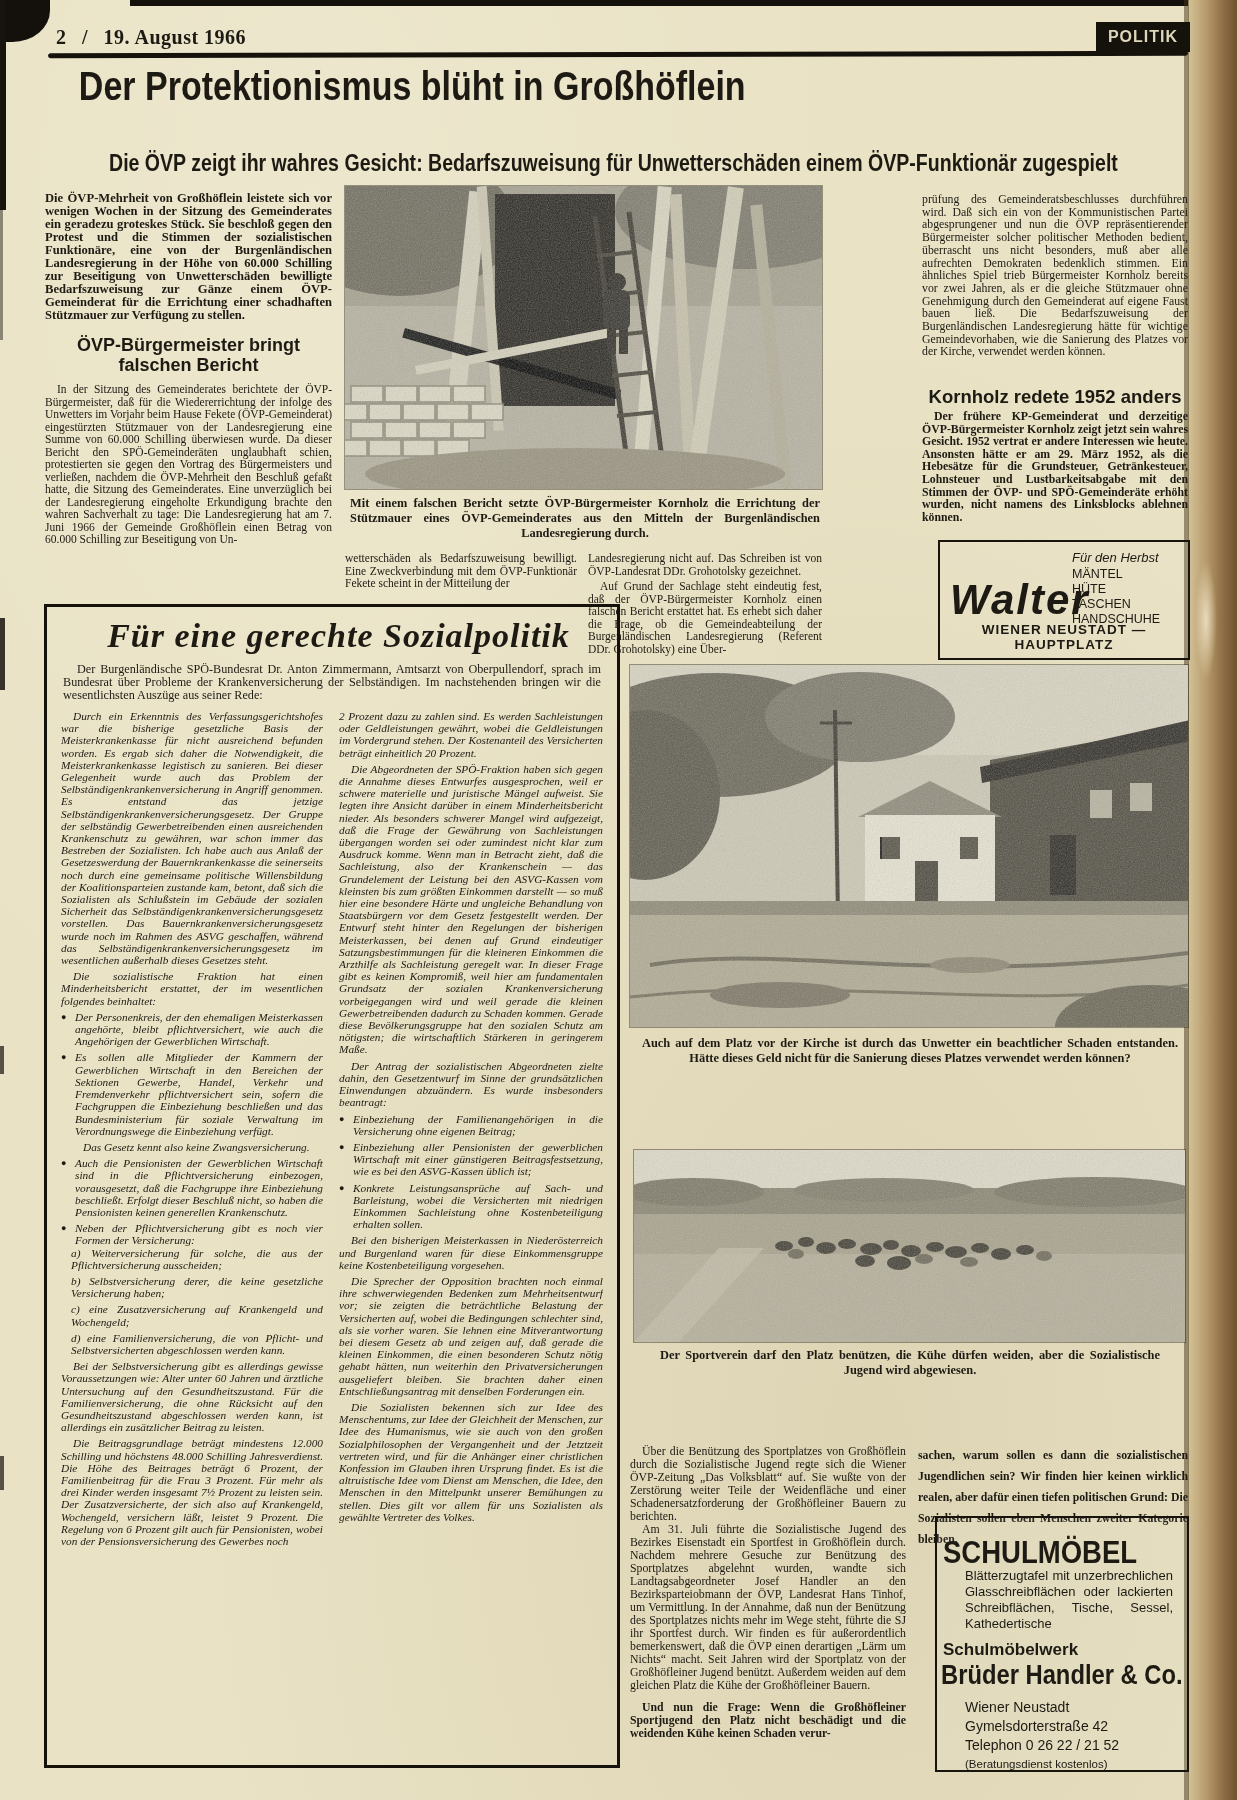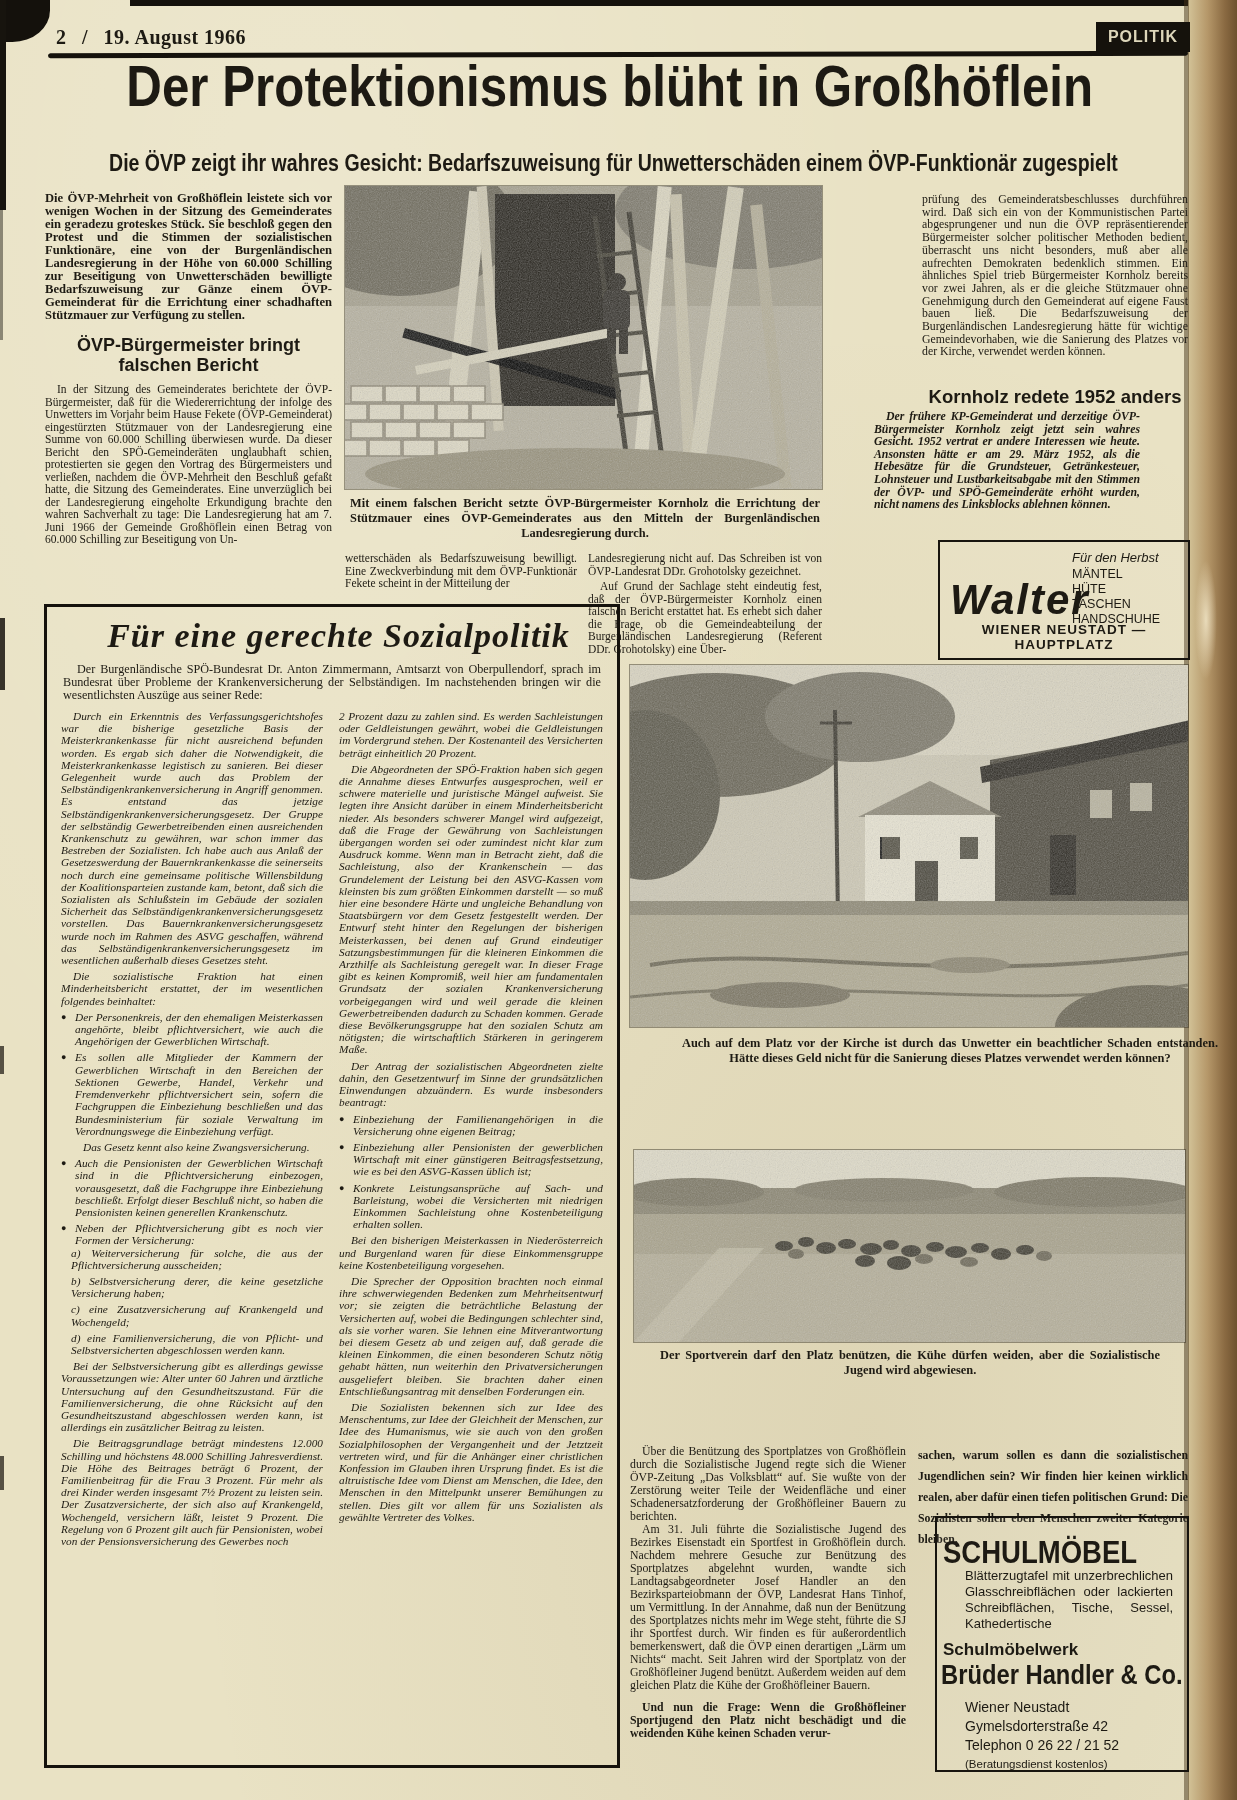--- a/index.html
+++ b/index.html
@@ -47,21 +47,21 @@
   <div class="abs sans b" style="left:56px;top:26px;font-family:'Liberation Serif',serif;font-size:20px;letter-spacing:.5px;">
     <span>2</span>
     <span style="margin:0 10px;">/</span>
     <span>19. August 1966</span>
   </div>
   <div class="abs sans b" style="left:1096px;top:22px;width:94px;height:30px;background:#15120c;color:#ddd6ba;display:flex;align-items:center;justify-content:center;font-size:16px;letter-spacing:1px;">
     <span>POLITIK</span>
   </div>
   <div class="abs" style="left:48px;top:52px;width:1140px;height:5px;background:#15120c;border-radius:3px;transform:rotate(-.12deg);"></div>
 
-  <div class="abs sans b" style="left:20px;top:54px;width:1180px;text-align:center;font-size:58px;line-height:1.1;">
+  <div class="abs sans b" style="left:20px;top:64px;width:1180px;text-align:left;font-size:40px;line-height:1.1;">
     <span class="cx">Der Protektionismus blüht in Großhöflein</span>
   </div>
   <div class="abs sans b" style="left:20px;top:150px;width:1180px;text-align:center;font-size:23px;">
     <span class="cx">Die ÖVP zeigt ihr wahres Gesicht: Bedarfszuweisung für Unwetterschäden einem ÖVP-Funktionär zugespielt</span>
   </div>
 
   <div class="abs" style="left:45px;top:192px;width:287px;">
     <p class="b" style="font-size:12.6px;line-height:13px;text-align:justify;">Die ÖVP-Mehrheit von Großhöflein leistete sich vor wenigen Wochen in der Sitzung des Gemeinderates ein geradezu groteskes Stück. Sie beschloß gegen den Protest und die Stimmen der sozialistischen Funktionäre, eine von der Burgenländischen Landesregierung in der Höhe von 60.000 Schilling zur Beseitigung von Unwetterschäden bewilligte Bedarfszuweisung zur Gänze einem ÖVP-Gemeinderat für die Errichtung einer schadhaften Stützmauer zur Verfügung zu stellen.</p>
     <h3 class="smallhead" style="margin:13px 10px 8px;font-size:18px;line-height:20px;">ÖVP-Bürgermeister bringt falschen Bericht</h3>
     <p class="body" style="text-indent:12px;">In der Sitzung des Gemeinderates berichtete der ÖVP-Bürgermeister, daß für die Wiedererrichtung der infolge des Unwetters im Vorjahr beim Hause Fekete (ÖVP-Gemeinderat) eingestürzten Stützmauer von der Landesregierung eine Summe von 60.000 Schilling überwiesen wurde. Da dieser Bericht den SPÖ-Gemeinderäten unglaubhaft schien, protestierten sie gegen den Vortrag des Bürgermeisters und verließen, nachdem die ÖVP-Mehrheit den Beschluß gefaßt hatte, die Sitzung des Gemeinderates. Eine unverzüglich bei der Landesregierung eingeholte Erkundigung brachte den wahren Sachverhalt zu tage: Die Landesregierung hat am 7. Juni 1966 der Gemeinde Großhöflein einen Betrag von 60.000 Schilling zur Beseitigung von Un-</p>
@@ -129,21 +129,21 @@
   </div>
   <div class="abs body" style="left:588px;top:552px;width:234px;">
     <p>Landesregierung nicht auf. Das Schreiben ist von ÖVP-Landesrat DDr. Grohotolsky gezeichnet.</p>
     <p class="ind">Auf Grund der Sachlage steht eindeutig fest, daß der ÖVP-Bürgermeister Kornholz einen falschen Bericht erstattet hat. Es erhebt sich daher die Frage, ob die Gemeindeabteilung der Burgenländischen Landesregierung (Referent DDr. Grohotolsky) eine Über-</p>
   </div>
 
   <div class="abs body" style="left:922px;top:193px;width:266px;font-size:11.8px;line-height:12.7px;">
     <p>prüfung des Gemeinderatsbeschlusses durchführen wird. Daß sich ein von der Kommunistischen Partei abgesprungener und nun die ÖVP repräsentierender Bürgermeister solcher politischer Methoden bedient, überrascht uns nicht besonders, muß aber alle aufrechten Demokraten bedenklich stimmen. Ein ähnliches Spiel trieb Bürgermeister Kornholz bereits vor zwei Jahren, als er die gleiche Stützmauer ohne Genehmigung durch den Gemeinderat auf eigene Faust bauen ließ. Die Bedarfszuweisung der Burgenländischen Landesregierung hätte für wichtige Gemeindevorhaben, wie die Sanierung des Platzes vor der Kirche, verwendet werden können.</p>
   </div>
   <h3 class="abs smallhead" style="left:922px;top:386px;width:266px;margin:0;font-size:18.5px;">Kornholz redete 1952 anders</h3>
-  <div class="abs" style="left:874px;top:410px;width:266px;font-style:italic;">
+  <div class="abs" style="left:922px;top:410px;width:266px;">
     <p class="b" style="font-size:11.8px;line-height:12.6px;text-align:justify;text-indent:12px;">Der frühere KP-Gemeinderat und derzeitige ÖVP-Bürgermeister Kornholz zeigt jetzt sein wahres Gesicht. 1952 vertrat er andere Interessen wie heute. Ansonsten hätte er am 29. März 1952, als die Hebesätze für die Grundsteuer, Getränkesteuer, Lohnsteuer und Lustbarkeitsabgabe mit den Stimmen der ÖVP- und SPÖ-Gemeinderäte erhöht wurden, nicht namens des Linksblocks ablehnen können.</p>
   </div>
 
   <div class="adbox" style="left:938px;top:540px;width:248px;height:116px;">
     <div class="abs sans b i" style="left:10px;top:34px;font-size:42px;letter-spacing:2px;">Walter</div>
     <div class="abs i" style="left:132px;top:8px;font-size:13px;font-family:'Liberation Sans',sans-serif;">Für den Herbst</div>
     <div class="abs sans" style="left:132px;top:25px;font-size:12.5px;line-height:15px;">
       <div>MÄNTEL</div>
       <div>HÜTE</div>
       <div>TASCHEN</div>
@@ -216,21 +216,21 @@
       <rect x="0" y="236" width="558" height="16" fill="#8f8a76"></rect>
       <rect x="0" y="250" width="558" height="112" fill="#b1ab93"></rect>
       <path d="M20,300 C150,278 300,322 558,288" stroke="#6f6a57" stroke-width="4" fill="none"></path>
       <path d="M0,332 C200,310 380,348 558,320" stroke="#77725e" stroke-width="3" fill="none"></path>
       <ellipse cx="150" cy="330" rx="70" ry="13" fill="#7c7663"></ellipse>
       <ellipse cx="520" cy="362" rx="95" ry="42" fill="#6b6654"></ellipse>
       <ellipse cx="340" cy="300" rx="40" ry="8" fill="#8d8772"></ellipse>
       <rect width="558" height="362" filter="url(#g2)"></rect>
     </svg>
   </div>
-  <div class="abs caption" style="left:642px;top:1036px;width:536px;margin-left:40px;">Auch auf dem Platz vor der Kirche ist durch das Unwetter ein beachtlicher Schaden entstanden. Hätte dieses Geld nicht für die Sanierung dieses Platzes verwendet werden können?</div>
+  <div class="abs caption" style="left:642px;top:1036px;width:536px;">Auch auf dem Platz vor der Kirche ist durch das Unwetter ein beachtlicher Schaden entstanden. Hätte dieses Geld nicht für die Sanierung dieses Platzes verwendet werden können?</div>
 
   <div class="photo" style="left:634px;top:1150px;width:551px;height:192px;">
     <svg width="551" height="192" viewBox="0 0 551 192">
       <defs>
         <filter id="g3" x="0" y="0" width="100%" height="100%">
           <feTurbulence type="fractalNoise" baseFrequency="0.85" numOctaves="2"></feTurbulence>
           <feColorMatrix type="matrix" values="0.33 0.33 0.33 0 0  0.33 0.33 0.33 0 0  0.33 0.33 0.33 0 0  0 0 0 0.40 0"></feColorMatrix>
         </filter>
       </defs>
       <rect width="551" height="192" fill="#b6b09a"></rect>

